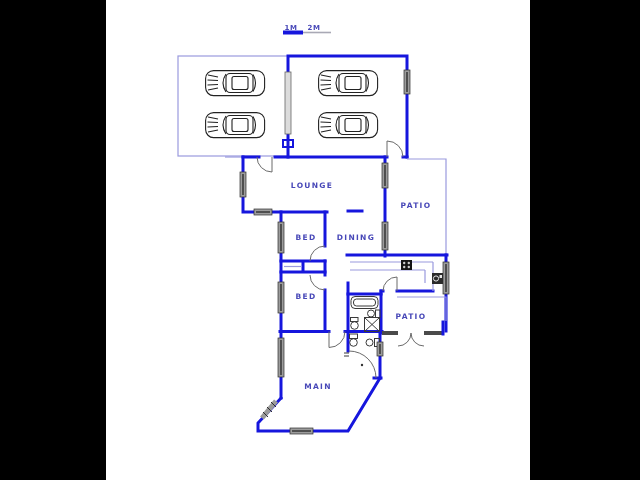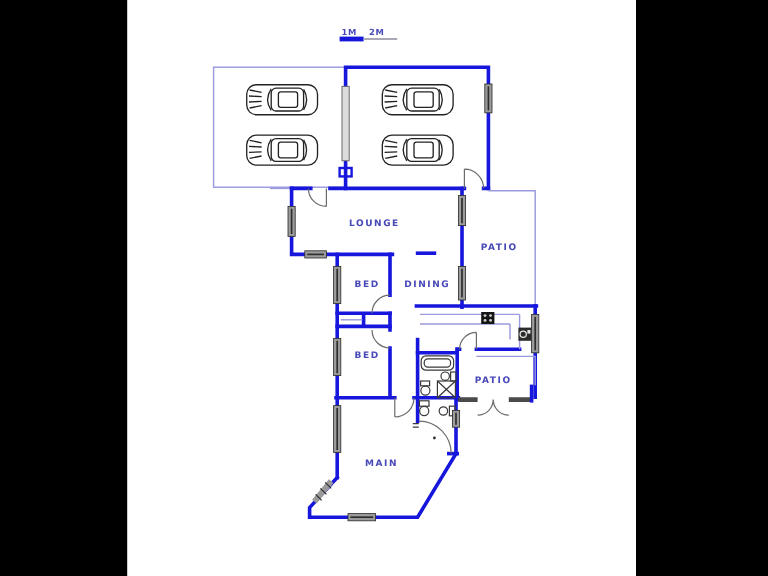--- a/index.html
+++ b/index.html
@@ -1,16 +1,16 @@
 <!DOCTYPE html>
 <html style="--background: #ffffff; --pillarbox: #000000; --wall: #1616dd; --thin_line: #9a9ade; --label: #4848b8; --door_arc: #6b6b6b; --gray_wall: #4a4a4a; --window_fill: #9c9c9c; --window_dark: #2e2e2e; --door_leaf_fill: #dcdcdc; --fixture: #3a3a3a; --car_line: #222222;"><head>
 <meta charset="utf-8">
 <style>
   html,body{margin:0;padding:0;background:#000;}
-  .stage{position:relative;width:640px;height:480px;background:var(--background,#fff);overflow:hidden;
+  .stage{position:relative;width:568px;height:480px;background:var(--background,#fff);overflow:hidden;
          font-family:"DejaVu Sans", sans-serif;}
   svg{display:block}
   .wall{stroke:var(--wall,#1616dd);stroke-width:3;fill:none;stroke-linecap:square}
   .wall2{stroke:var(--wall,#1616dd);stroke-width:2;fill:none;stroke-linecap:square}
   .thin{stroke:var(--thin_line,#9a9ade);stroke-width:1.2;fill:none}
   .gwall{stroke:var(--gray_wall,#4a4a4a);stroke-width:4;fill:none;stroke-linecap:butt}
   .door{stroke:var(--door_arc,#6b6b6b);stroke-width:1;fill:none}
   .fix{stroke:var(--fixture,#3a3a3a);stroke-width:1;fill:#fff}
   .fixn{stroke:var(--fixture,#3a3a3a);stroke-width:1;fill:none}
   .car{stroke:var(--car_line,#222);stroke-width:1.1;fill:none}

